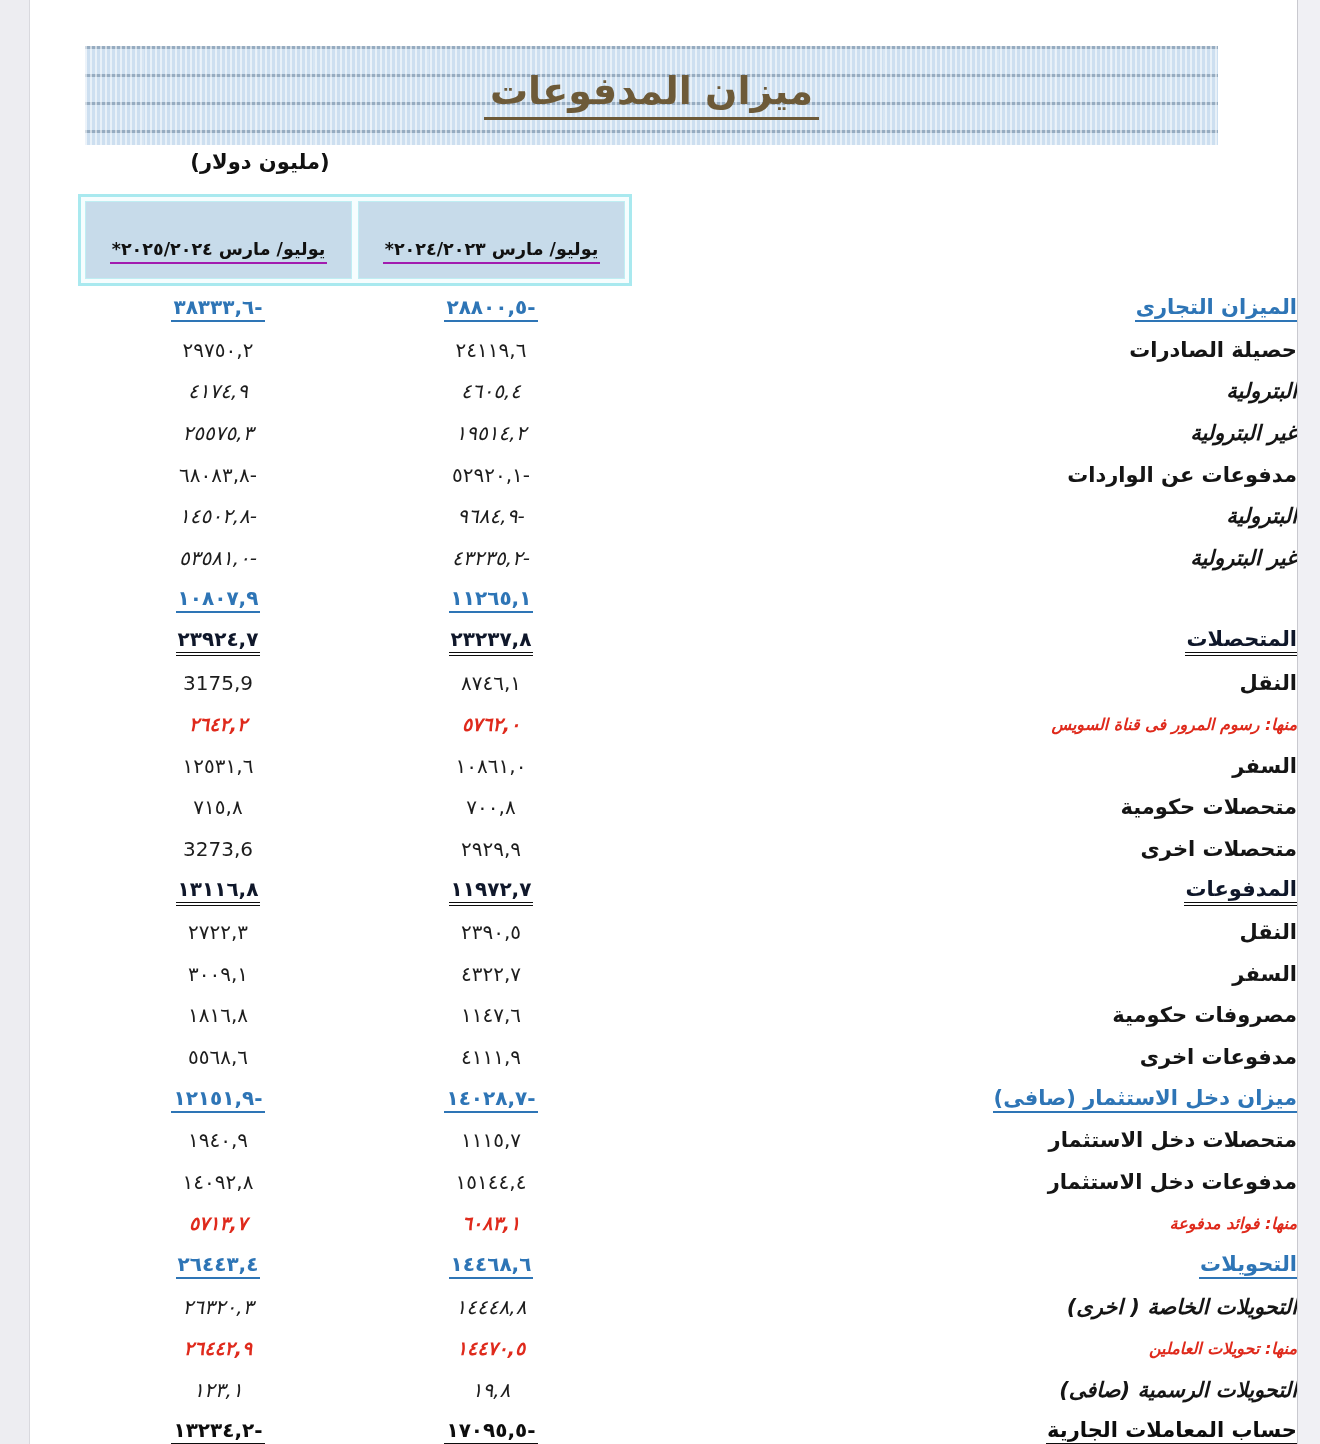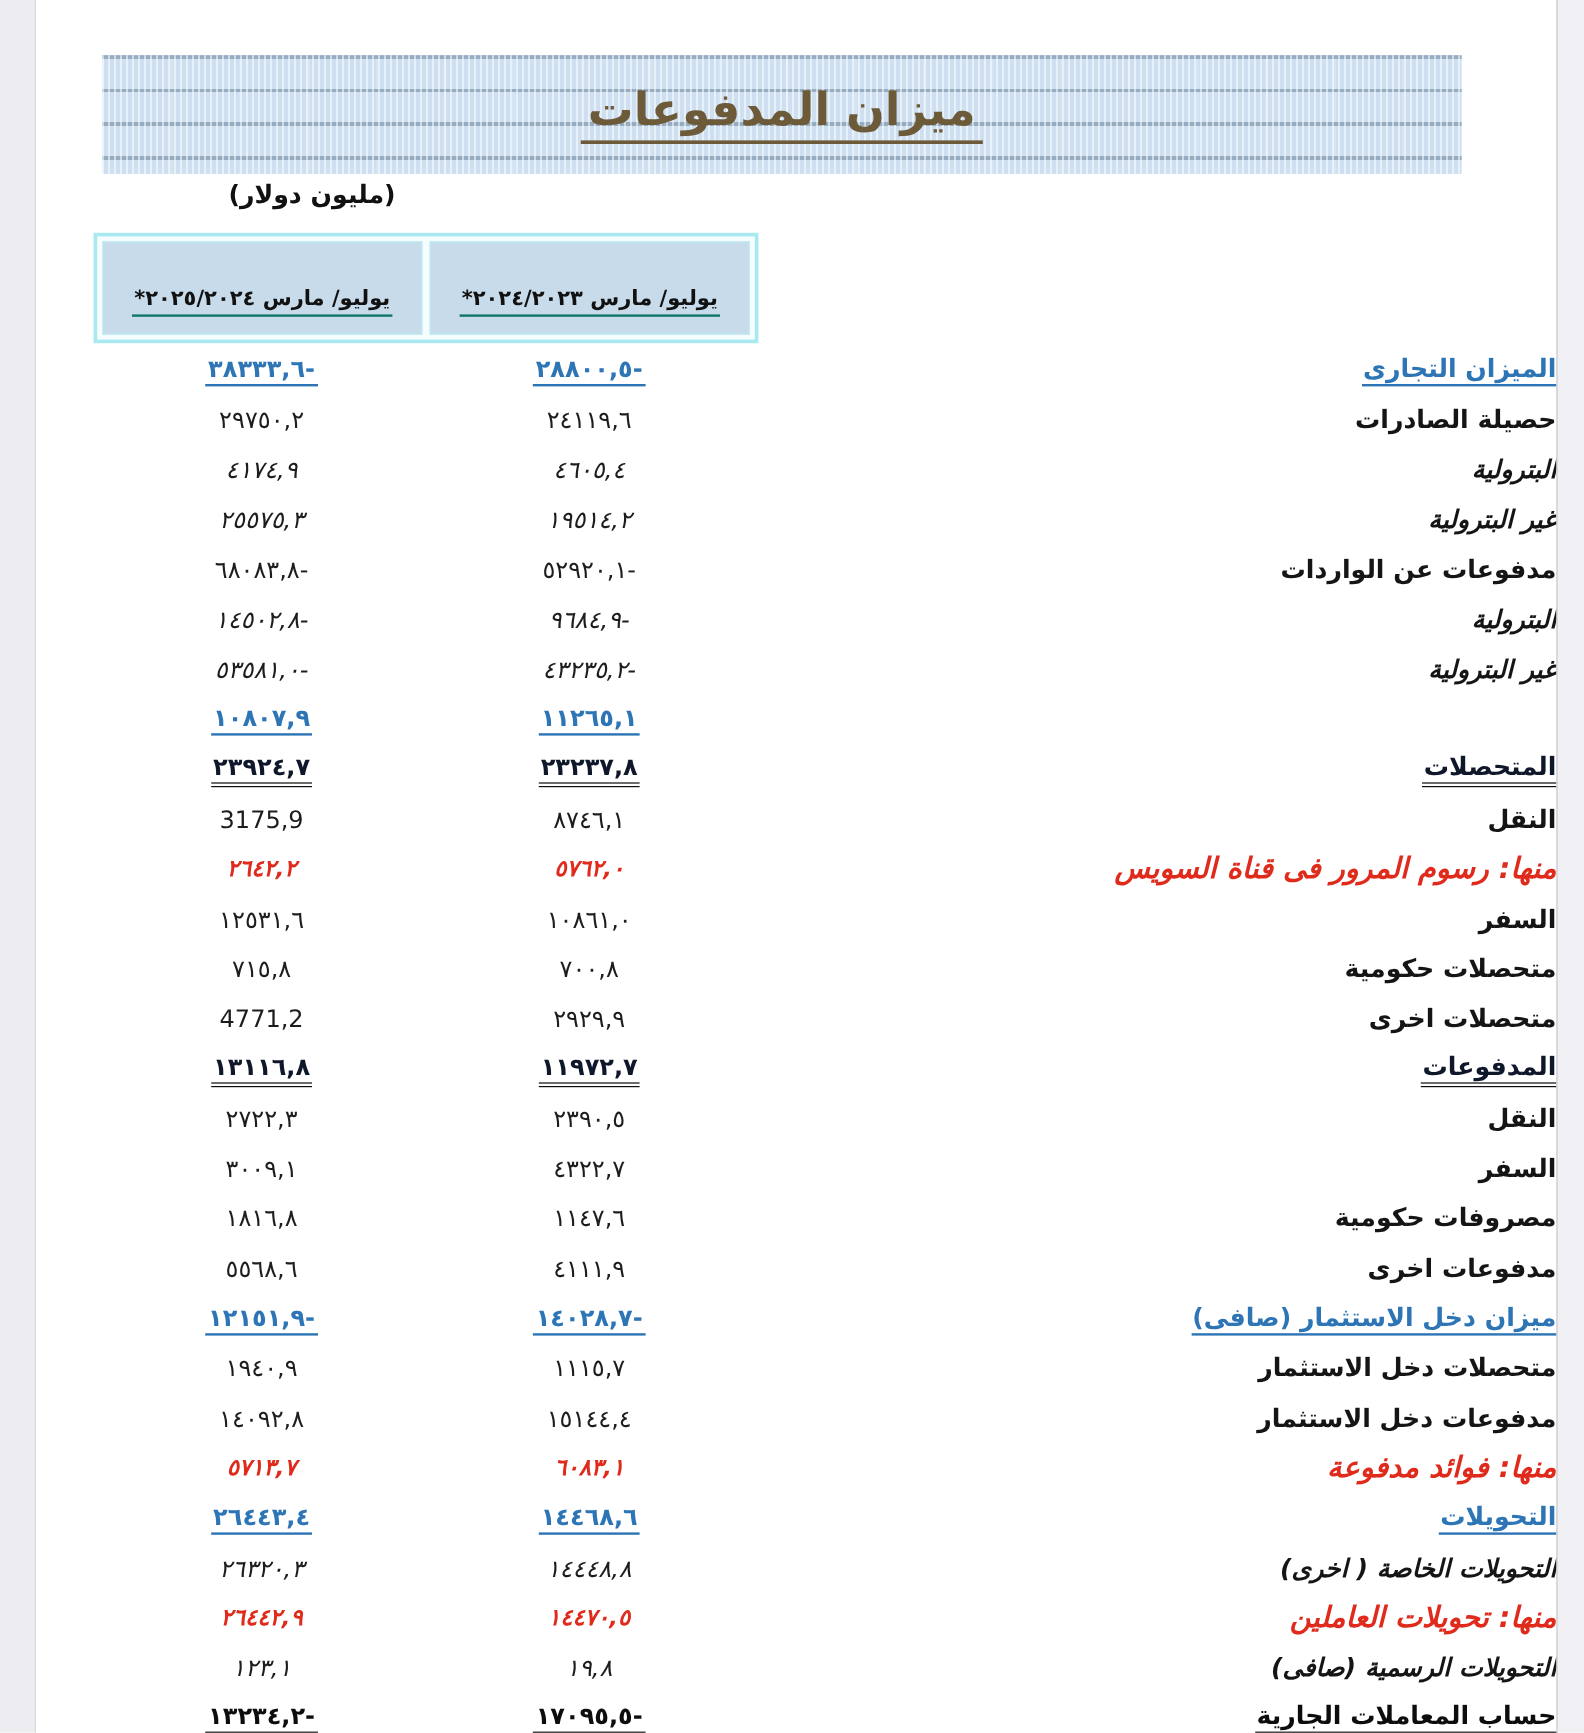--- a/index.html
+++ b/index.html
@@ -43,36 +43,36 @@
     position:absolute;left:48px;top:178px;width:554px;height:92px;
     border:3px solid #a9e9ef;background:#f6fdfe;
     display:flex;gap:6px;padding:4px;box-sizing:border-box;
   }
   .colcell{
     flex:1;background:#c7dbea;display:flex;align-items:flex-end;justify-content:center;
     padding-bottom:14px;border:1px solid #bfeef3;
   }
   .colu{
     direction:rtl;font-size:17.5px;font-weight:bold;color:#111;white-space:nowrap;
-    border-bottom:2px solid #0f766e;padding:0 2px 3px 2px;
+    border-bottom:2px solid #a21caf;padding:0 2px 3px 2px;
   }
   
   .rows{position:absolute;left:0;top:272px;width:1268px;}
   .row{
     direction:ltr;display:grid;grid-template-columns:266px 280px 1fr;
     height:41.6px;align-items:center;padding-left:55px;box-sizing:border-box;
   }
   .v{text-align:center;}
   .v .cell-text{direction:ltr;unicode-bidi:isolate;display:inline-block;font-size:20px;color:#1d1d1d;padding:0 2px 1px 2px;}
   .lbl{text-align:right;direction:rtl;}
   .lbl .cell-text{display:inline-block;font-size:21px;color:#151515;font-weight:600;padding:0 1px 1px 1px;}
   
   .row.italic .cell-text{font-style:italic;}
   .row.memo-red .cell-text{color:#df2a1c;font-style:italic;font-weight:600;font-size:19px;}
-  .row.memo-red .lbl .cell-text{font-size:24px;}
+  .row.memo-red .lbl .cell-text{font-size:16px;}
   .row.total-blue .cell-text{
     color:#2e75b6;font-weight:bold;border-bottom:2px solid #2e75b6;
   }
   .row.subtotal .cell-text{
     color:#0f172a;font-weight:bold;border-bottom:4px double #0d0d0d;
   }
   .row.grand .cell-text{
     color:#0d0d0d;font-weight:bold;border-bottom:2px solid #0d0d0d;
   }
   
@@ -162,21 +162,21 @@
         <div class="v v1"><span class="cell-text" dir="ltr">١٢٥٣١,٦</span></div>
         <div class="v v2"><span class="cell-text" dir="ltr">١٠٨٦١,٠</span></div>
         <div class="lbl"><span class="cell-text">السفر</span></div>
       </div>
       <div class="row normal">
         <div class="v v1"><span class="cell-text" dir="ltr">٧١٥,٨</span></div>
         <div class="v v2"><span class="cell-text" dir="ltr">٧٠٠,٨</span></div>
         <div class="lbl"><span class="cell-text">متحصلات حكومية</span></div>
       </div>
       <div class="row normal">
-        <div class="v v1"><span class="cell-text" dir="ltr">4771,2</span></div>
+        <div class="v v1"><span class="cell-text" dir="ltr">3273,6</span></div>
         <div class="v v2"><span class="cell-text" dir="ltr">٢٩٢٩,٩</span></div>
         <div class="lbl"><span class="cell-text">متحصلات اخرى</span></div>
       </div>
       <div class="row subtotal">
         <div class="v v1"><span class="cell-text" dir="ltr">١٣١١٦,٨</span></div>
         <div class="v v2"><span class="cell-text" dir="ltr">١١٩٧٢,٧</span></div>
         <div class="lbl"><span class="cell-text">المدفوعات</span></div>
       </div>
       <div class="row normal">
         <div class="v v1"><span class="cell-text" dir="ltr">٢٧٢٢,٣</span></div>

